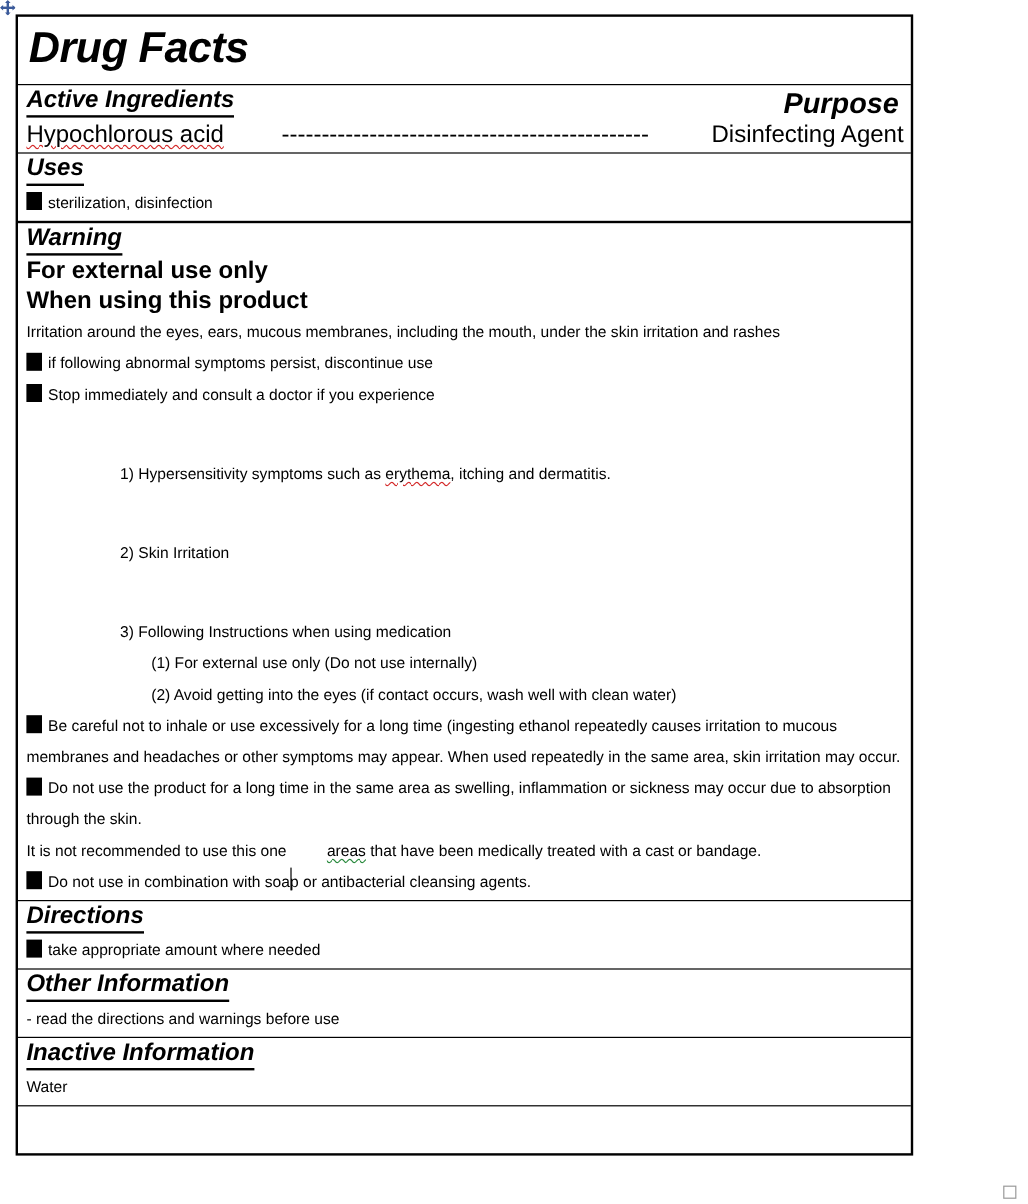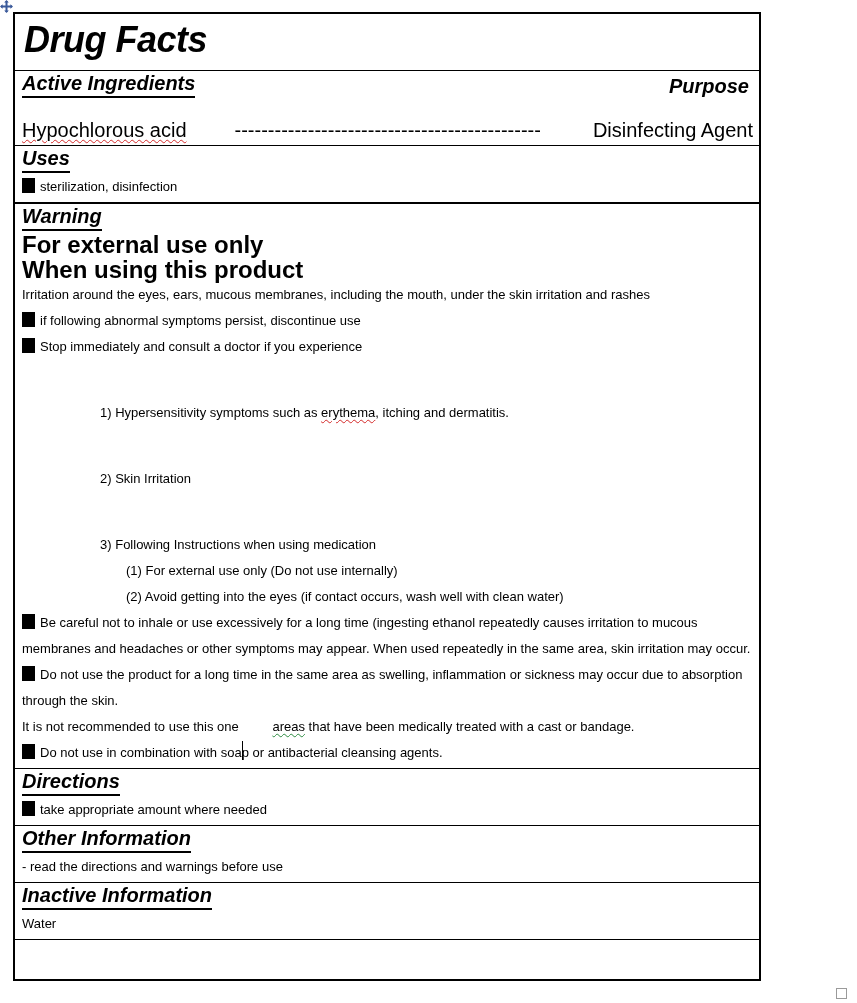--- a/index.html
+++ b/index.html
@@ -83,54 +83,54 @@
     font-style: italic;
     font-size: 20px;
     line-height: 25px;
     display: inline-block;
     border-bottom: 2px solid #000000;
     padding-bottom: 0px;
     margin-bottom: 1px;
   }
   .hd-bold-plain {
     font-weight: bold;
-    font-size: 24px;
+    font-size: 20px;
     line-height: 25px;
   }
 
   .ln {
     font-size: 13px;
     line-height: 26px;
     white-space: nowrap;
   }
   .ln.wrap { white-space: normal; }
 
   
   .ai-row {
     display: flex;
     align-items: baseline;
     font-size: 20px;
     line-height: 26px;
   }
-  .ai-name { flex: 0 0 auto; margin-top: 18px; }
+  .ai-name { flex: 0 0 auto; }
   .ai-dashes {
     flex: 1 1 auto;
     overflow: hidden;
     white-space: nowrap;
     text-align: center;
     font-size: 20px;
     letter-spacing: 0px;
   }
   .ai-purpose { flex: 0 0 auto; padding-left: 4px; }
 
   .purpose-hd {
     text-align: right;
     font-weight: bold;
     font-style: italic;
-    font-size: 20px;
+    font-size: 24px;
     line-height: 25px;
     padding-right: 4px;
   }
   .row-split {
     display: flex;
     justify-content: space-between;
     align-items: flex-end;
   }
 
   

